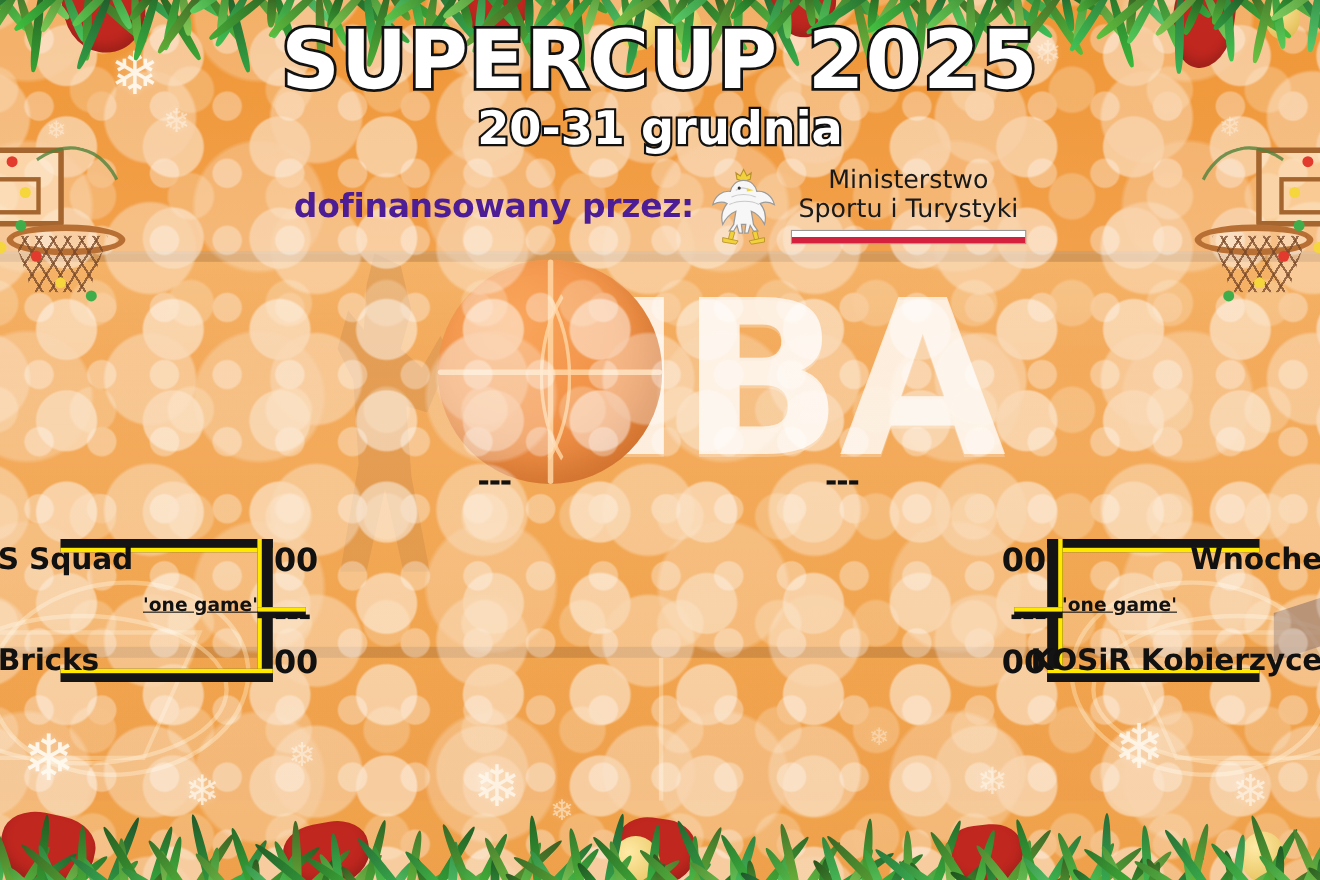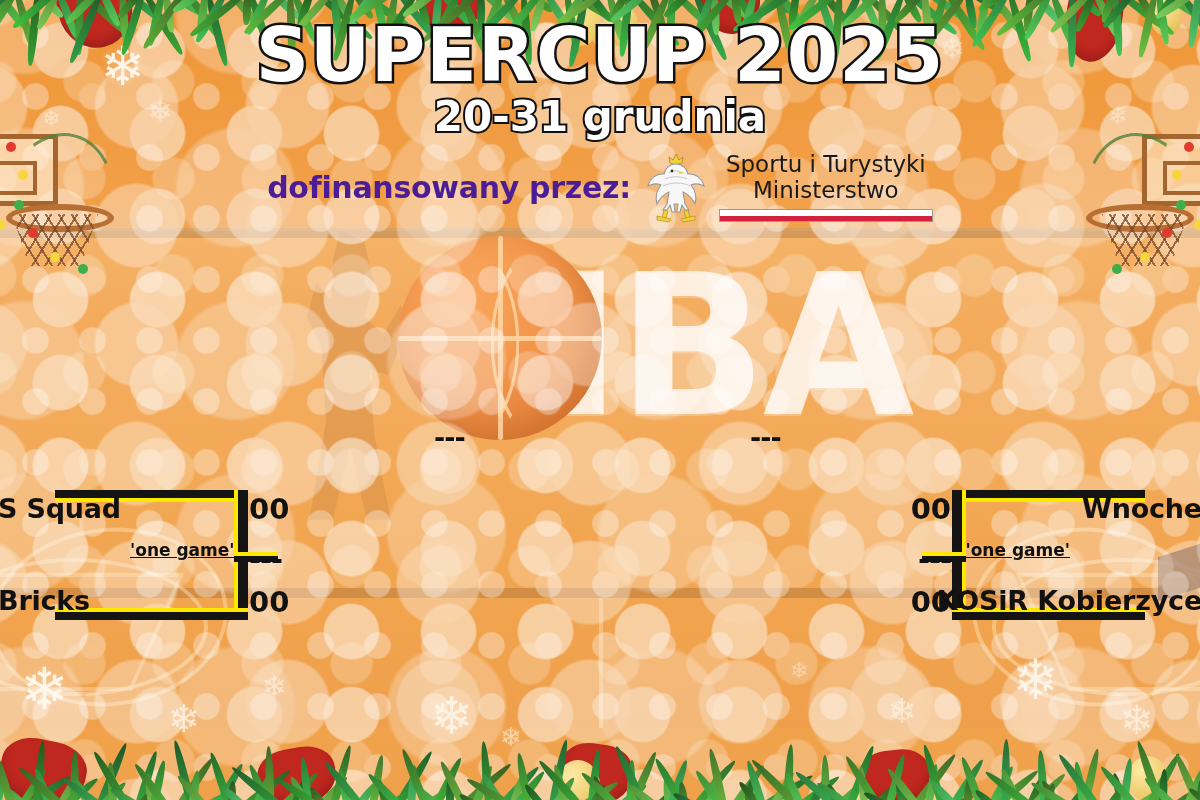--- a/index.html
+++ b/index.html
@@ -601,22 +601,22 @@
               <circle cx="27" cy="23" r="1.4" fill="#333"></circle>
               <path d="M34 23 L40 25 L34 26 Z" fill="#f2d23a"></path>
               <path d="M19 62 L17 70 L21 70 L23 63 Z" fill="#f2d23a" stroke="#b8932a" stroke-width=".8"></path>
               <path d="M43 62 L45 70 L41 70 L39 63 Z" fill="#f2d23a" stroke="#b8932a" stroke-width=".8"></path>
               <path d="M12 68 L26 71 L24 74 L12 72 Z" fill="#f2d23a" stroke="#b8932a" stroke-width=".8"></path>
               <path d="M50 68 L36 71 L38 74 L50 72 Z" fill="#f2d23a" stroke="#b8932a" stroke-width=".8"></path>
             </g>
           </svg>
         </span>
         <span class="m-right">
+          <span class="m-line">Ministerstwo</span>
           <span class="m-line">Sportu i Turystyki</span>
-          <span class="m-line">Ministerstwo</span>
           <span class="flagbar"></span>
         </span>
       </span>
     </div>
   </div>
 
   <div class="bracket" style="left:0;top:240px;width:300px;height:150px;">
     <div class="arm h" style="left:55px;top:250px;width:193px;">
       <div class="hl" style="bottom:0;"></div>
     </div>

